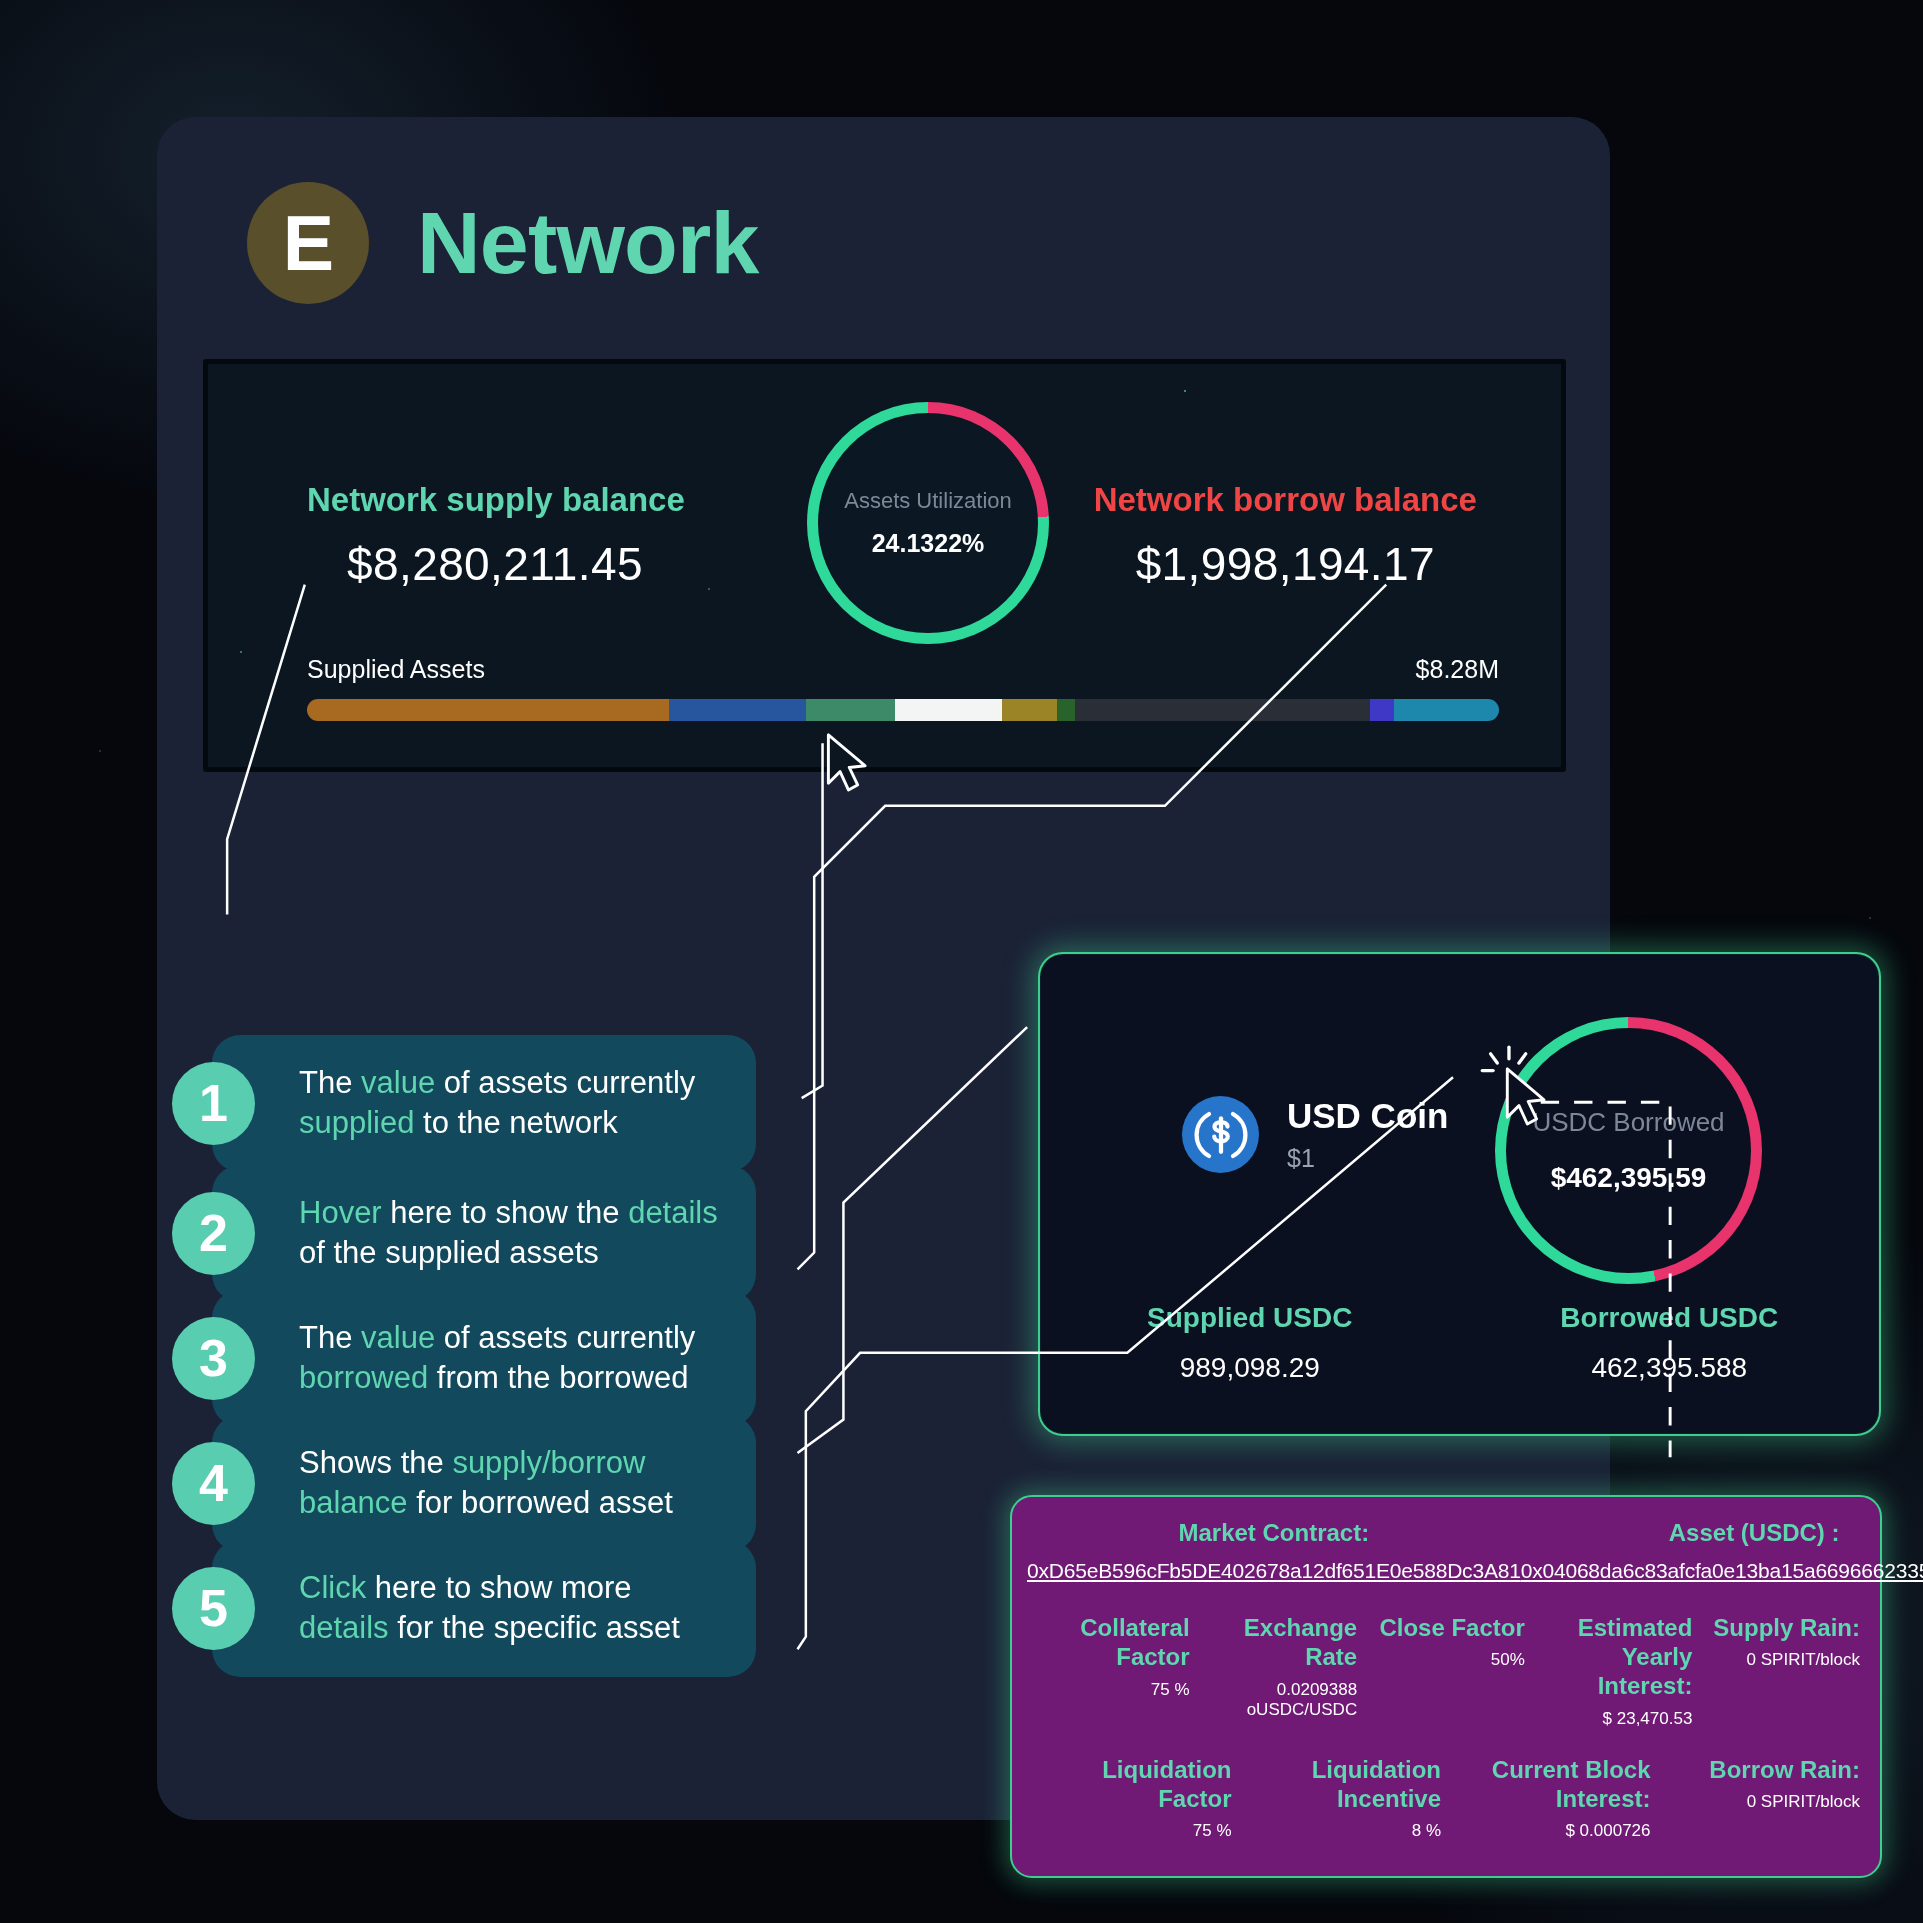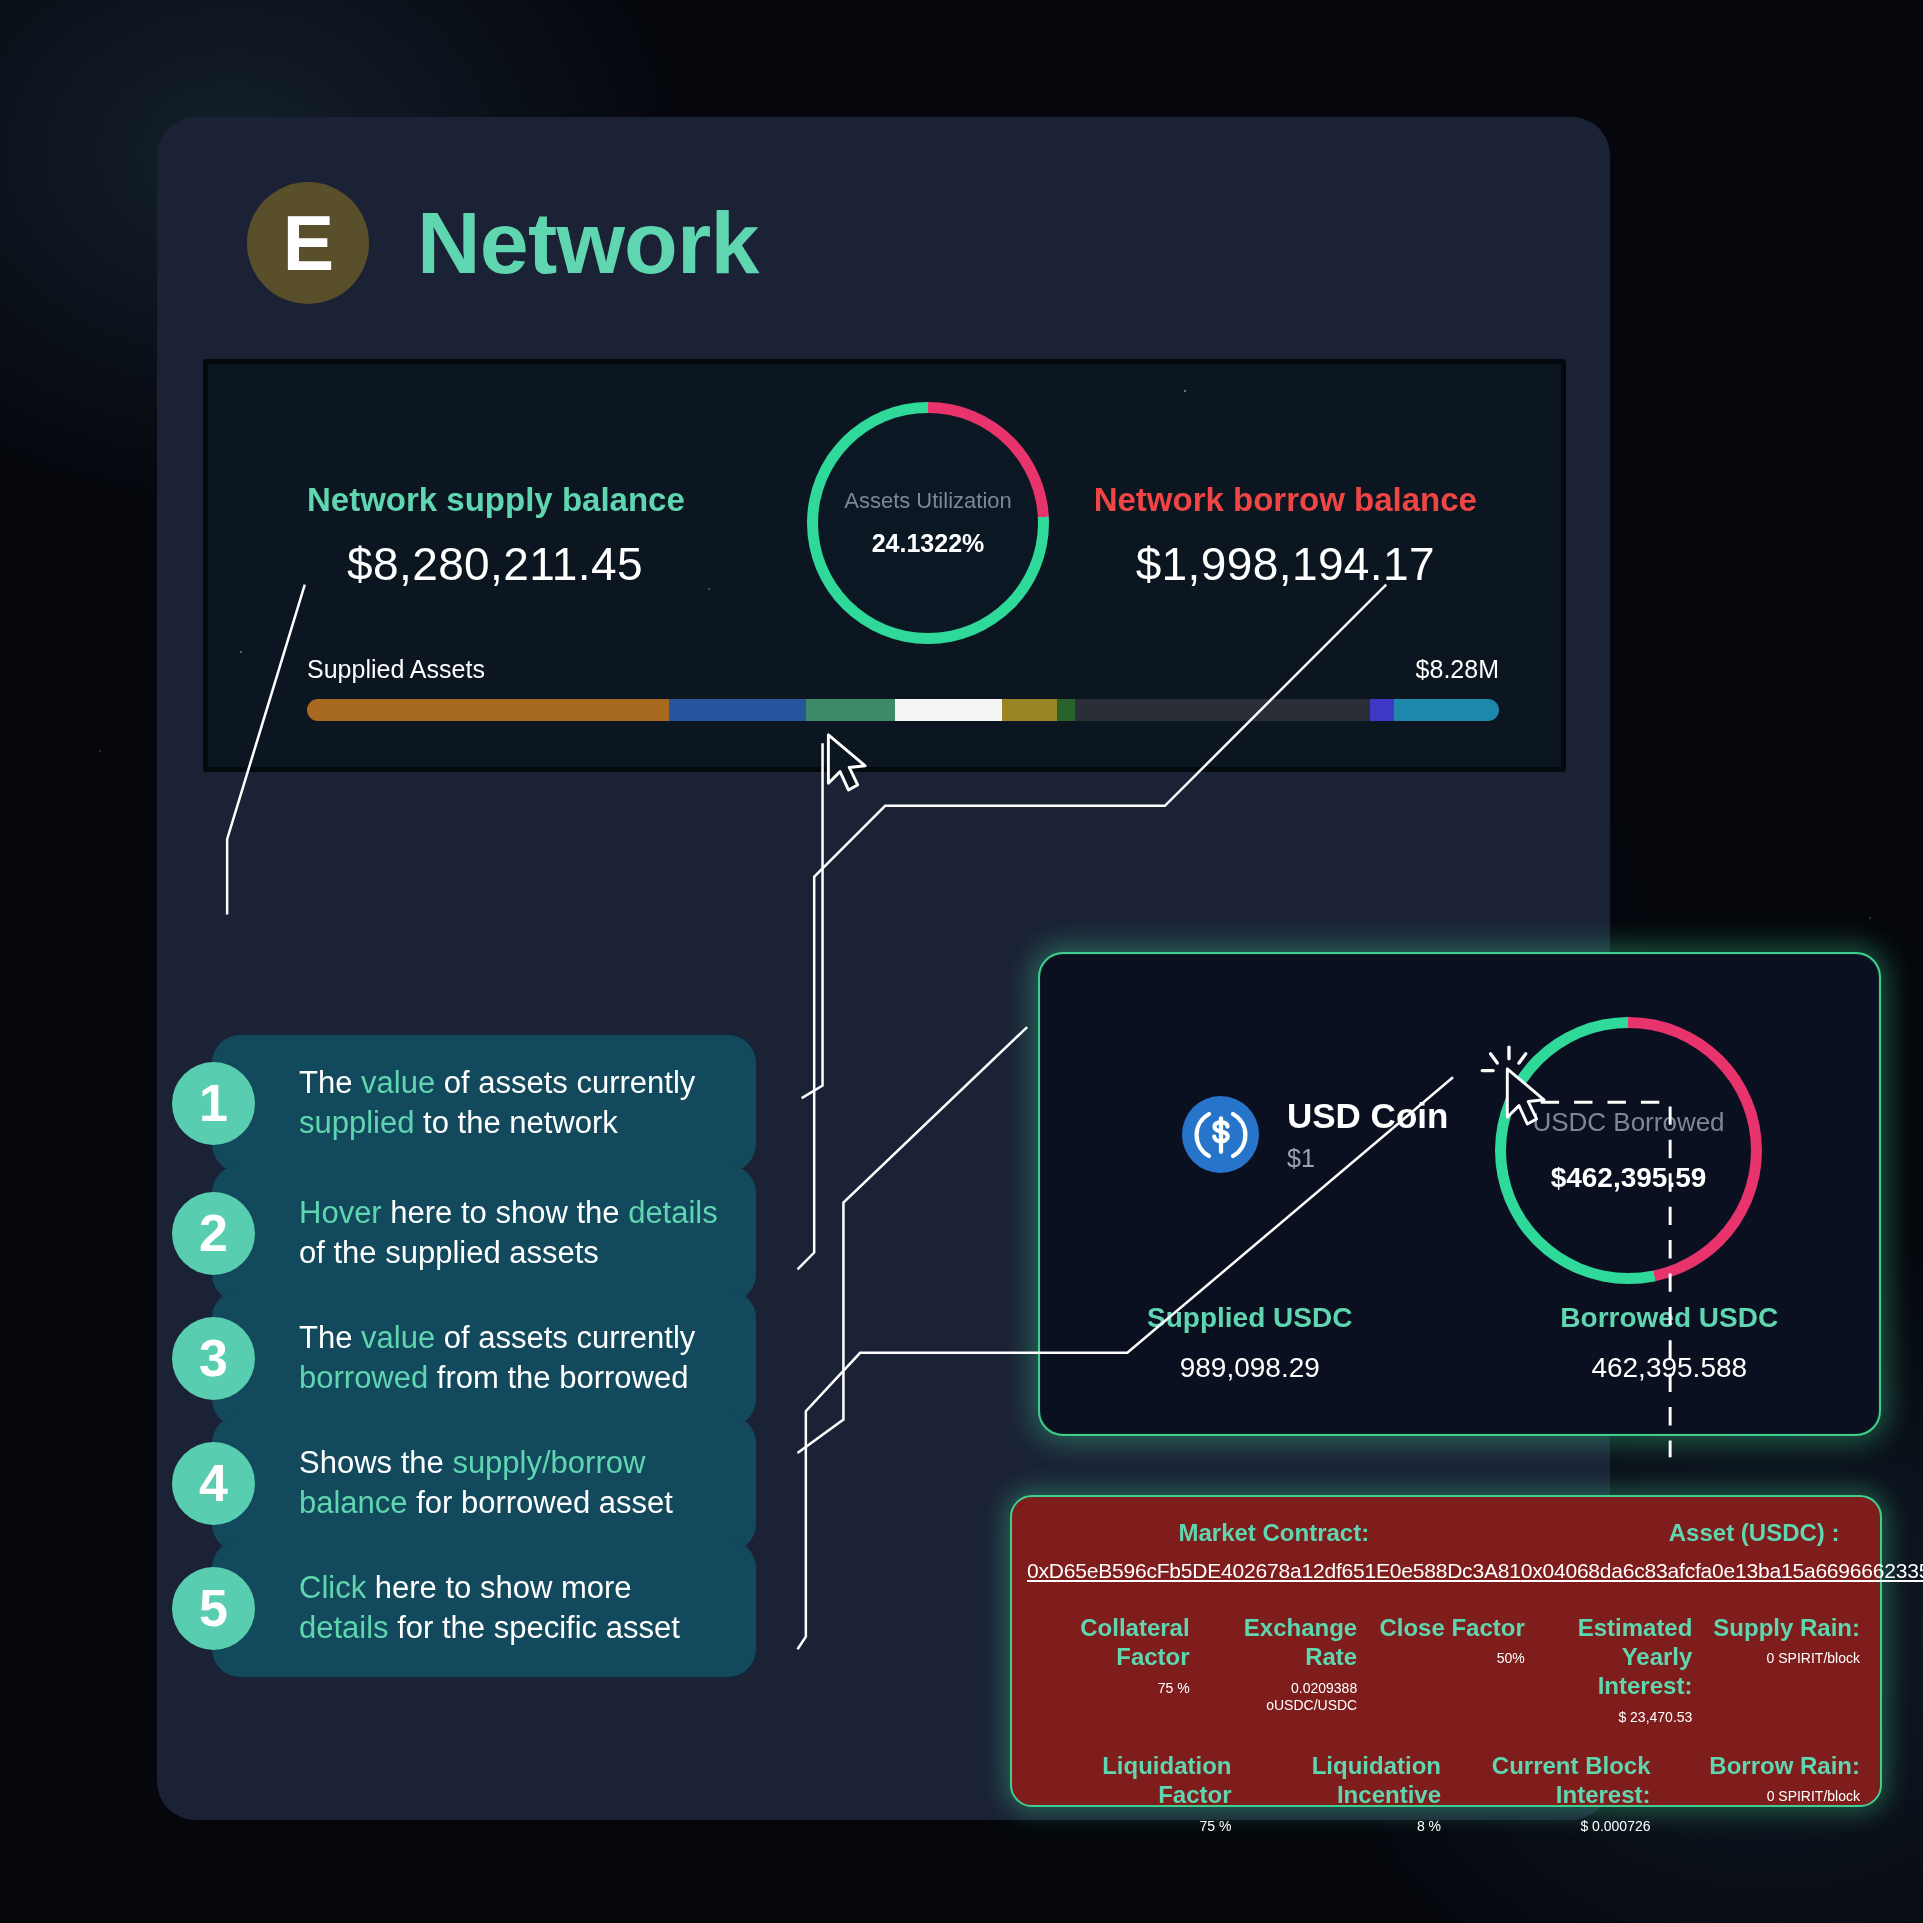--- a/index.html
+++ b/index.html
@@ -124,33 +124,33 @@
   .usdc-donut-title{ color:#7c8798; font-size:26px; }
   .usdc-donut-val { color:#ffffff; font-size:28px; font-weight:700; }
 
   .usdc-stats { position:absolute; left:0; right:0; bottom:50px; display:flex; }
   .usdc-stat { flex:1; text-align:center; }
   .usdc-stat .k { color:#5fd6b0; font-size:28px; font-weight:700;margin-top:28px;}
   .usdc-stat .v { color:#ffffff; font-size:28px; margin-top:18.4px;}
 
   
   .details-panel {
-    position:absolute; left:853px; top:1378px; width:872px; height:312px;
-    background:#7f1d1d; border:2.5px solid #3ecf8e; border-radius:22px;
+    position:absolute; left:853px; top:1378px; width:872px; height:383px;
+    background:#701a75; border:2.5px solid #3ecf8e; border-radius:22px;
     box-shadow: 0 0 25px 5px rgba(62,207,142,.38);
     padding:22px 15px;
   }
   .contracts { display:flex; }
   .contract { flex:1; text-align:center; }
   .contract .k { color:#5fd6b0; font-size:24px; font-weight:700; }
   .contract .v { color:#ffffff; font-size:21px; margin-top:11.7px; text-decoration:underline; letter-spacing:-0.2px;}
   .grid { display:flex; margin-top:30px; }
   .gcell { flex:1; text-align:right; padding:0 5px;}
   .gcell .k { color:#5fd6b0; font-size:24px; font-weight:700; line-height:1.22;}
-  .gcell .v { color:#ffffff; font-size:14px; margin-top:8.3px; line-height:1.22;}
+  .gcell .v { color:#ffffff; font-size:17px; margin-top:8.3px; line-height:1.22;}
   .grid.row2 { margin-top:25px; }
 
   
   #lines { position:absolute; inset:0; pointer-events:none; }
 </style>
 </head>
 <body>
 
 <div id="stage">
 

